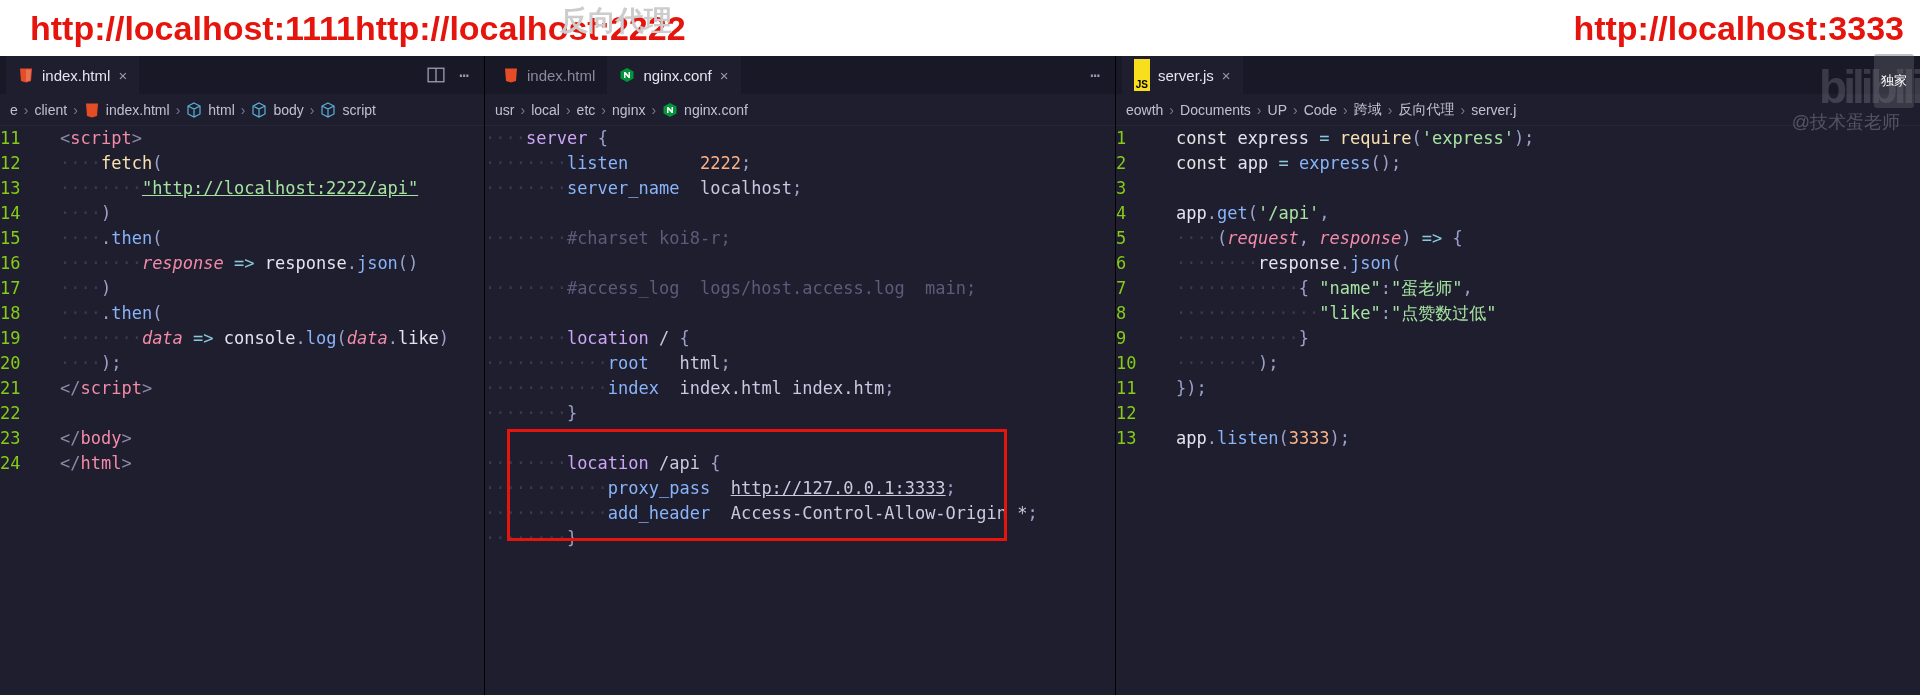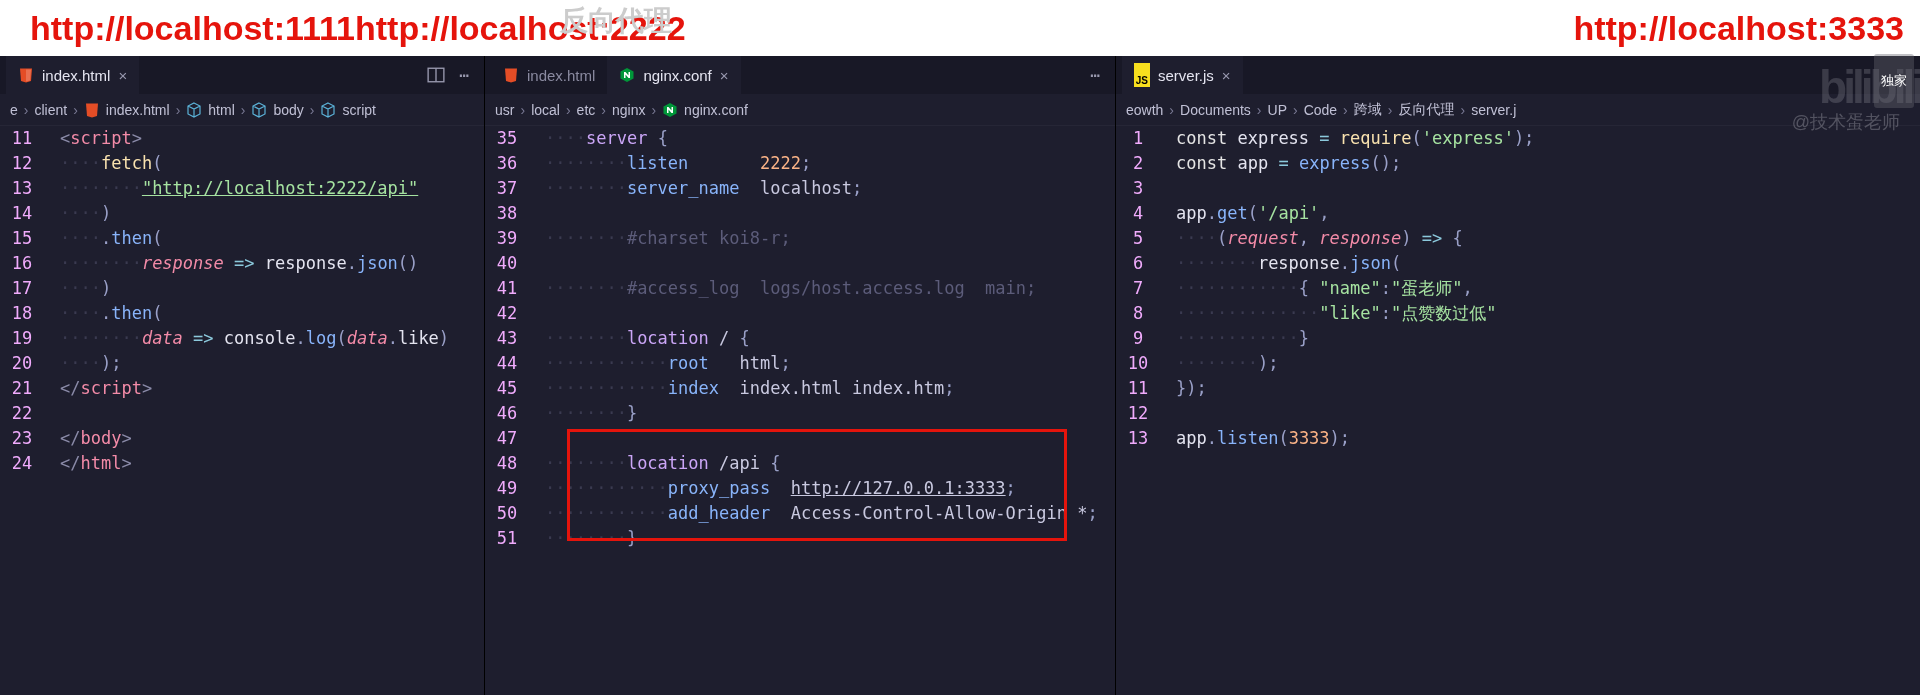--- a/index.html
+++ b/index.html
@@ -19,21 +19,21 @@
   .tab{display:flex;align-items:center;gap:8px;padding:0 12px;height:38px;font-size:15px;font-family:sans-serif}
   .tab.active{background:#1e1e2e;color:#e4e4f0}
   .tab.inactive{color:#8a8aa0}
   .tab .close{color:#9a9ab0;font-size:15px}
   .tab-spacer{flex:1}
   .tab-action{width:28px;height:28px;display:flex;align-items:center;justify-content:center;color:#9a9ab0;font-size:17px}
   .crumbs{display:flex;align-items:center;gap:6px;padding:6px 10px;font-size:14px;font-family:sans-serif;color:#c0c0d5;height:32px;background:#1e1e2e;border-bottom:1px solid rgba(255,255,255,.04)}
   .crumb-sep{color:#7a7a95}
   .crumb-icon{display:inline-flex}
   .editor{flex:1;display:flex;overflow:hidden;line-height:25px}
-  .gutter{width:60px;text-align:center;padding-right:16px;color:#f0abfc;user-select:none}
+  .gutter{width:60px;text-align:left;padding-right:16px;color:#84cc16;user-select:none}
   .code{flex:1;white-space:pre;color:#c9c9e0;position:relative}
   .ln{height:25px}
   .ws{color:#3a3a50}
   .tag-br{color:#8a8aa8}
   .tag-nm{color:#f38ba8}
   .fn{color:#89b4fa}
   .fn-y{color:#f9e2af}
   .str{color:#a6e3a1}
   .param{color:#f38ba8;font-style:italic}
   .punct{color:#9aa0c8}
@@ -42,21 +42,21 @@
   .var{color:#e4e4f0}
   .comment{color:#5c5c7a}
   .nx-kw{color:#cba6f7}
   .nx-dir{color:#89b4fa}
   .nx-str{color:#c9c9e0}
   .nx-num{color:#fab387}
   .underline{text-decoration:underline}
   .hl-box{position:absolute;border:3px solid #e5140c;pointer-events:none}
   .icon-html5{width:16px;height:16px}
   .icon-nginx{width:16px;height:16px}
-  .icon-js{width:16px;height:24px}
+  .icon-js{width:16px;height:32px}
   .icon-cube{width:16px;height:16px}
   .icon-split{width:18px;height:18px}
 </style>
 </head>
 <body>
 
 <div class="watermark">反向代理</div>
 <div class="logo-overlay">bilibili</div>
 <div class="badge-overlay">独家</div>
 <div class="author-overlay">@技术蛋老师</div>
@@ -172,39 +172,20 @@
         <span class="crumb-sep">›</span>
         <span class="crumb-icon">
           <svg class="icon-nginx" viewBox="0 0 32 32">
             <polygon fill="#009639" points="16,2 29,9 29,23 16,30 3,23 3,9"></polygon>
             <path fill="#fff" d="M10 10v12h3V15l6 7h3V10h-3v7l-6-7z"></path>
           </svg>
         </span> 
         <span>nginx.conf</span>
       </div>
     <div class="editor">
-      <div class="gutter" id="g2">
-          <div class="ln">35</div>
-          <div class="ln">36</div>
-          <div class="ln">37</div>
-          <div class="ln">38</div>
-          <div class="ln">39</div>
-          <div class="ln">40</div>
-          <div class="ln">41</div>
-          <div class="ln">42</div>
-          <div class="ln">43</div>
-          <div class="ln">44</div>
-          <div class="ln">45</div>
-          <div class="ln">46</div>
-          <div class="ln">47</div>
-          <div class="ln">48</div>
-          <div class="ln">49</div>
-          <div class="ln">50</div>
-          <div class="ln">51</div>
-        </div>
       <div class="code" id="c2"><div class="ln"><span class="ws">····</span><span class="nx-kw">server</span> <span class="punct">{</span></div><div class="ln"><span class="ws">········</span><span class="nx-dir">listen</span>       <span class="nx-num">2222</span><span class="punct">;</span></div><div class="ln"><span class="ws">········</span><span class="nx-dir">server_name</span>  <span class="nx-str">localhost</span><span class="punct">;</span></div><div class="ln"></div><div class="ln"><span class="ws">········</span><span class="comment">#charset koi8-r;</span></div><div class="ln"></div><div class="ln"><span class="ws">········</span><span class="comment">#access_log  logs/host.access.log  main;</span></div><div class="ln"></div><div class="ln"><span class="ws">········</span><span class="nx-kw">location</span> <span class="nx-str">/</span> <span class="punct">{</span></div><div class="ln"><span class="ws">············</span><span class="nx-dir">root</span>   <span class="nx-str">html</span><span class="punct">;</span></div><div class="ln"><span class="ws">············</span><span class="nx-dir">index</span>  <span class="nx-str">index.html index.htm</span><span class="punct">;</span></div><div class="ln"><span class="ws">········</span><span class="punct">}</span></div><div class="ln"></div><div class="ln"><span class="ws">········</span><span class="nx-kw">location</span> <span class="nx-str">/api</span> <span class="punct">{</span></div><div class="ln"><span class="ws">············</span><span class="nx-dir">proxy_pass</span>  <span class="nx-str underline">http://127.0.0.1:3333</span><span class="punct">;</span></div><div class="ln"><span class="ws">············</span><span class="nx-dir">add_header</span>  <span class="nx-str">Access-Control-Allow-Origin *</span><span class="punct">;</span></div><div class="ln"><span class="ws">········</span><span class="punct">}</span></div>
         <div class="hl-box" style="left:22px;top:303px;width:500px;height:112px"></div>
       </div>
     </div>
   </div>
 
   <div class="pane pane3">
     <div class="tab-bar">
       <div class="tab active">
         <span class="icon-js" style="background:#f7df1e;color:#000;font-size:10px;font-weight:700;display:inline-flex;align-items:flex-end;justify-content:flex-end;padding:1px 2px">JS</span>

